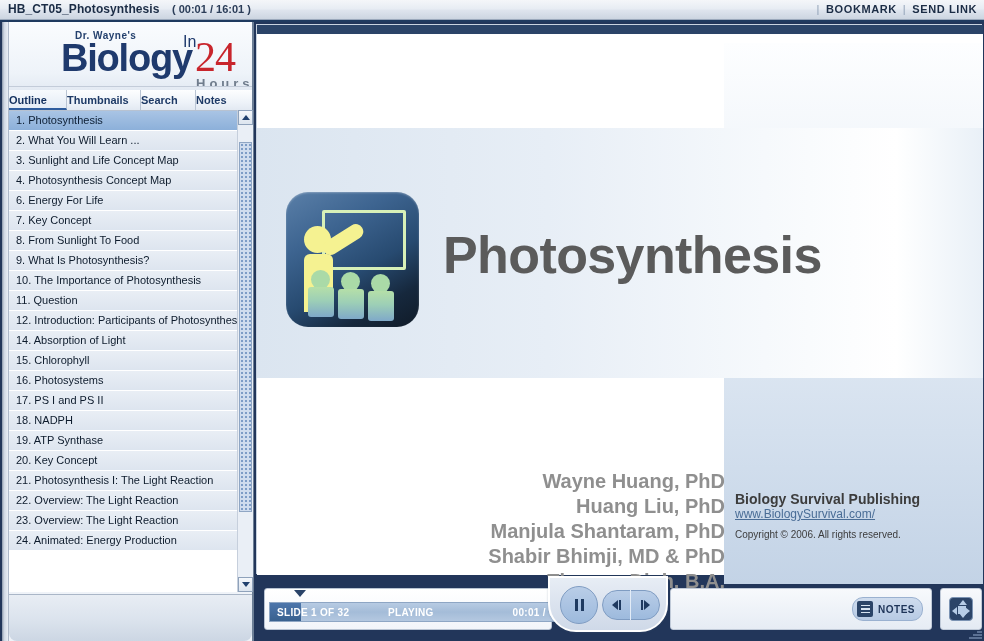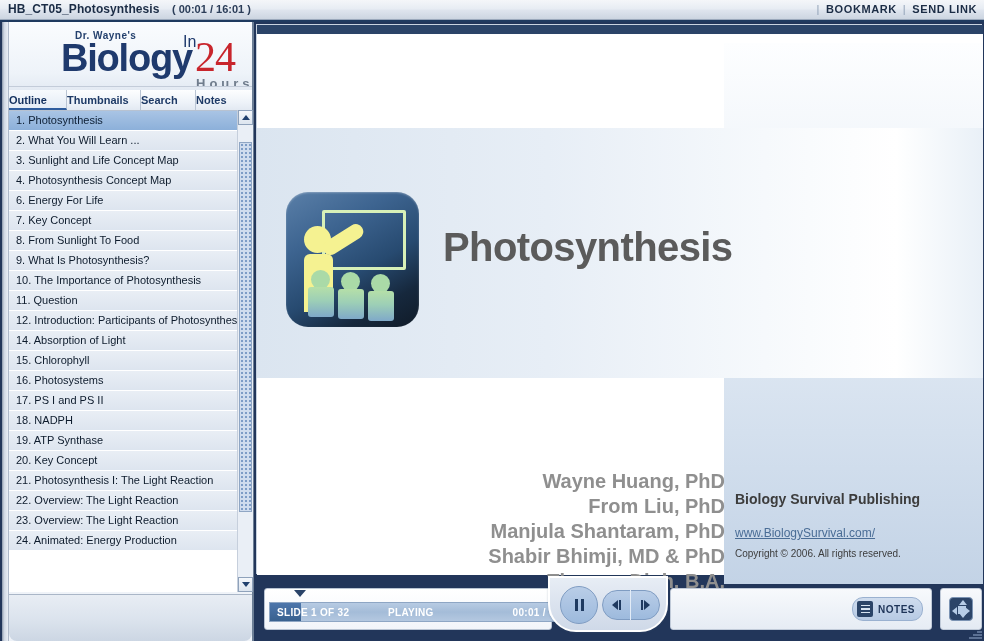--- a/index.html
+++ b/index.html
@@ -232,36 +232,36 @@
     position: absolute; width: 26px; height: 30px;
     background: linear-gradient(to bottom,#b5dfa8 0%,#9dcfb6 45%,#7fa9c9 100%);
     border-radius: 3px;
   }
   .hi-studhead {
     position: absolute; width: 19px; height: 19px; border-radius: 50%;
     background: #aadaa7;
   }
   .hero-title {
     position: absolute; left: 186px; top: 191px;
-    font-size: 40px; font-weight: bold; color: #5b5b5b;
+    font-size: 52px; font-weight: bold; color: #5b5b5b;
     letter-spacing: -0.6px;
   }
   .authors {
     position: absolute; left: 28px; top: 402px; width: 440px;
     text-align: right;
     font-size: 20px; font-weight: bold; color: #8f8f8f;
     line-height: 25px;
     margin-top: 33px;
   }
   .pub-block {
     position: absolute; left: 478px; top: 457px; width: 240px;
   }
   .pub-name {
     font-size: 14px; font-weight: bold; color: #3c3c3c;
-    margin-bottom: 19px;
+    margin-bottom: 0;
   }
   .pub-url {
     font-size: 12px; color: #4a6d96; text-decoration: underline;
     display: block; margin-bottom: 8px;
   }
   .pub-copy {
     font-size: 10px; color: #3c3c3c;
   }
 
   
@@ -481,21 +481,21 @@
         <div class="hi-studhead" style="left:85px; top:82px;"></div>
         <div class="hi-stud" style="left:22px; top:95px;"></div>
         <div class="hi-stud" style="left:52px; top:97px;"></div>
         <div class="hi-stud" style="left:82px; top:99px;"></div>
       </div>
 
       <div class="hero-title">Photosynthesis</div>
 
       <div class="authors" id="authors-list">
           <div>Wayne Huang, PhD</div>
-          <div>From Liu, PhD</div>
+          <div>Huang Liu, PhD</div>
           <div>Manjula Shantaram, PhD</div>
           <div>Shabir Bhimji, MD &amp; PhD</div>
           <div>Thomas Dinh, B.A.</div>
         </div>
 
       <div class="pub-block">
         <div class="pub-name">Biology Survival Publishing</div>
         <a class="pub-url" href="#">www.BiologySurvival.com/</a>
         <div class="pub-copy">Copyright © 2006. All rights reserved.</div>
       </div>

